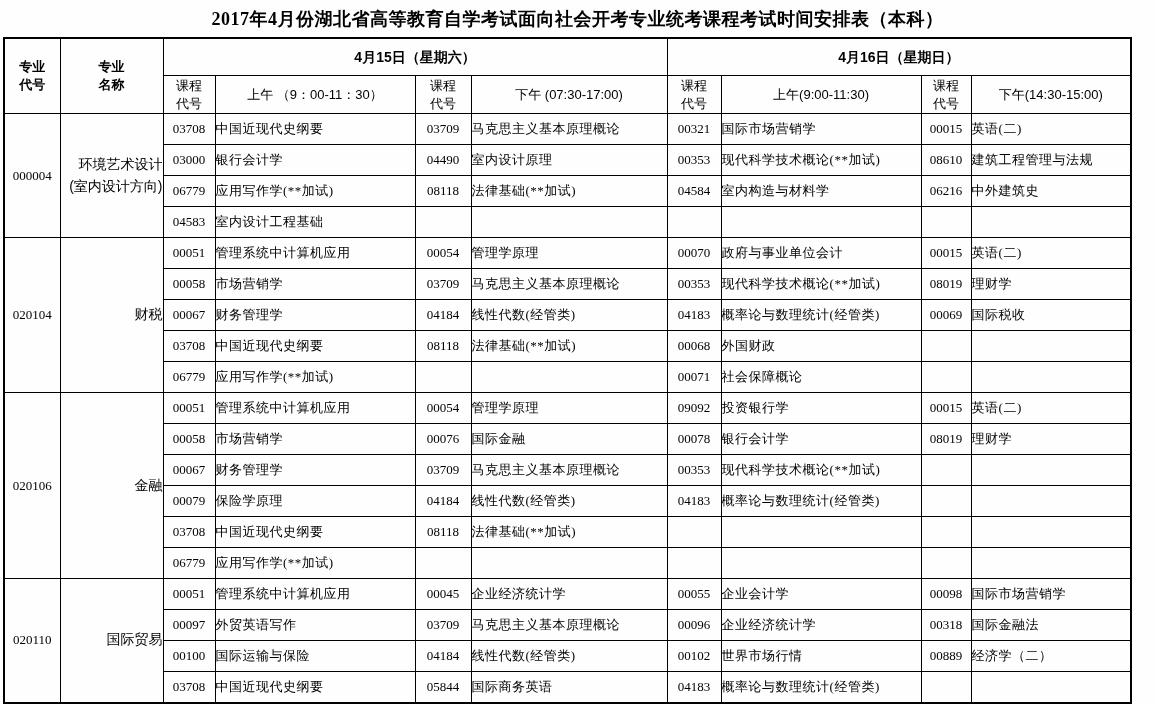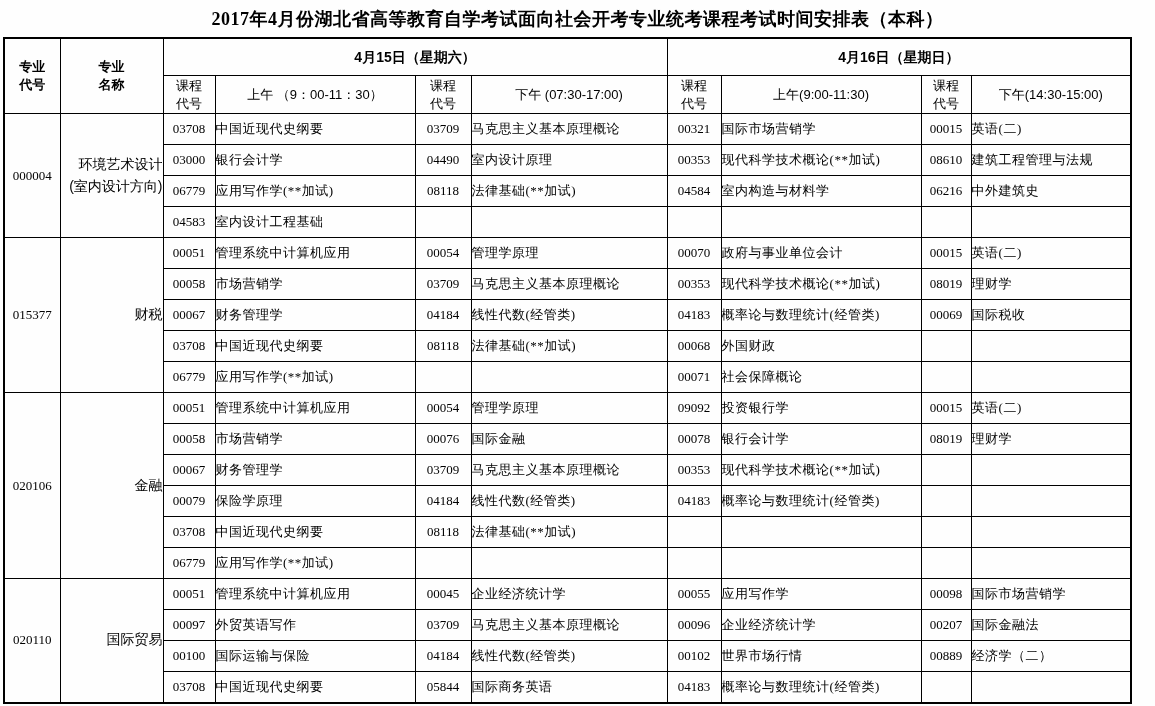--- a/index.html
+++ b/index.html
@@ -151,21 +151,21 @@
           <td class="code-cell">04583</td>
           <td class="name-cell">室内设计工程基础</td>
           <td class="code-cell"></td>
           <td class="name-cell"></td>
           <td class="code-cell"></td>
           <td class="name-cell"></td>
           <td class="code-cell"></td>
           <td class="name-cell"></td>
         </tr>
         <tr>
-          <td class="major-code" rowspan="5">015377</td>
+          <td class="major-code" rowspan="5">020104</td>
           <td class="major-name" rowspan="5">财税</td>
           <td class="code-cell">00051</td>
           <td class="name-cell">管理系统中计算机应用</td>
           <td class="code-cell">00054</td>
           <td class="name-cell">管理学原理</td>
           <td class="code-cell">00070</td>
           <td class="name-cell">政府与事业单位会计</td>
           <td class="code-cell">00015</td>
           <td class="name-cell">英语(二)</td>
         </tr>
@@ -272,32 +272,32 @@
           <td class="name-cell"></td>
         </tr>
         <tr>
           <td class="major-code" rowspan="4">020110</td>
           <td class="major-name" rowspan="4">国际贸易</td>
           <td class="code-cell">00051</td>
           <td class="name-cell">管理系统中计算机应用</td>
           <td class="code-cell">00045</td>
           <td class="name-cell">企业经济统计学</td>
           <td class="code-cell">00055</td>
-          <td class="name-cell">应用写作学</td>
+          <td class="name-cell">企业会计学</td>
           <td class="code-cell">00098</td>
           <td class="name-cell">国际市场营销学</td>
         </tr>
         <tr>
           <td class="code-cell">00097</td>
           <td class="name-cell">外贸英语写作</td>
           <td class="code-cell">03709</td>
           <td class="name-cell">马克思主义基本原理概论</td>
           <td class="code-cell">00096</td>
           <td class="name-cell">企业经济统计学</td>
-          <td class="code-cell">00207</td>
+          <td class="code-cell">00318</td>
           <td class="name-cell">国际金融法</td>
         </tr>
         <tr>
           <td class="code-cell">00100</td>
           <td class="name-cell">国际运输与保险</td>
           <td class="code-cell">04184</td>
           <td class="name-cell">线性代数(经管类)</td>
           <td class="code-cell">00102</td>
           <td class="name-cell">世界市场行情</td>
           <td class="code-cell">00889</td>

